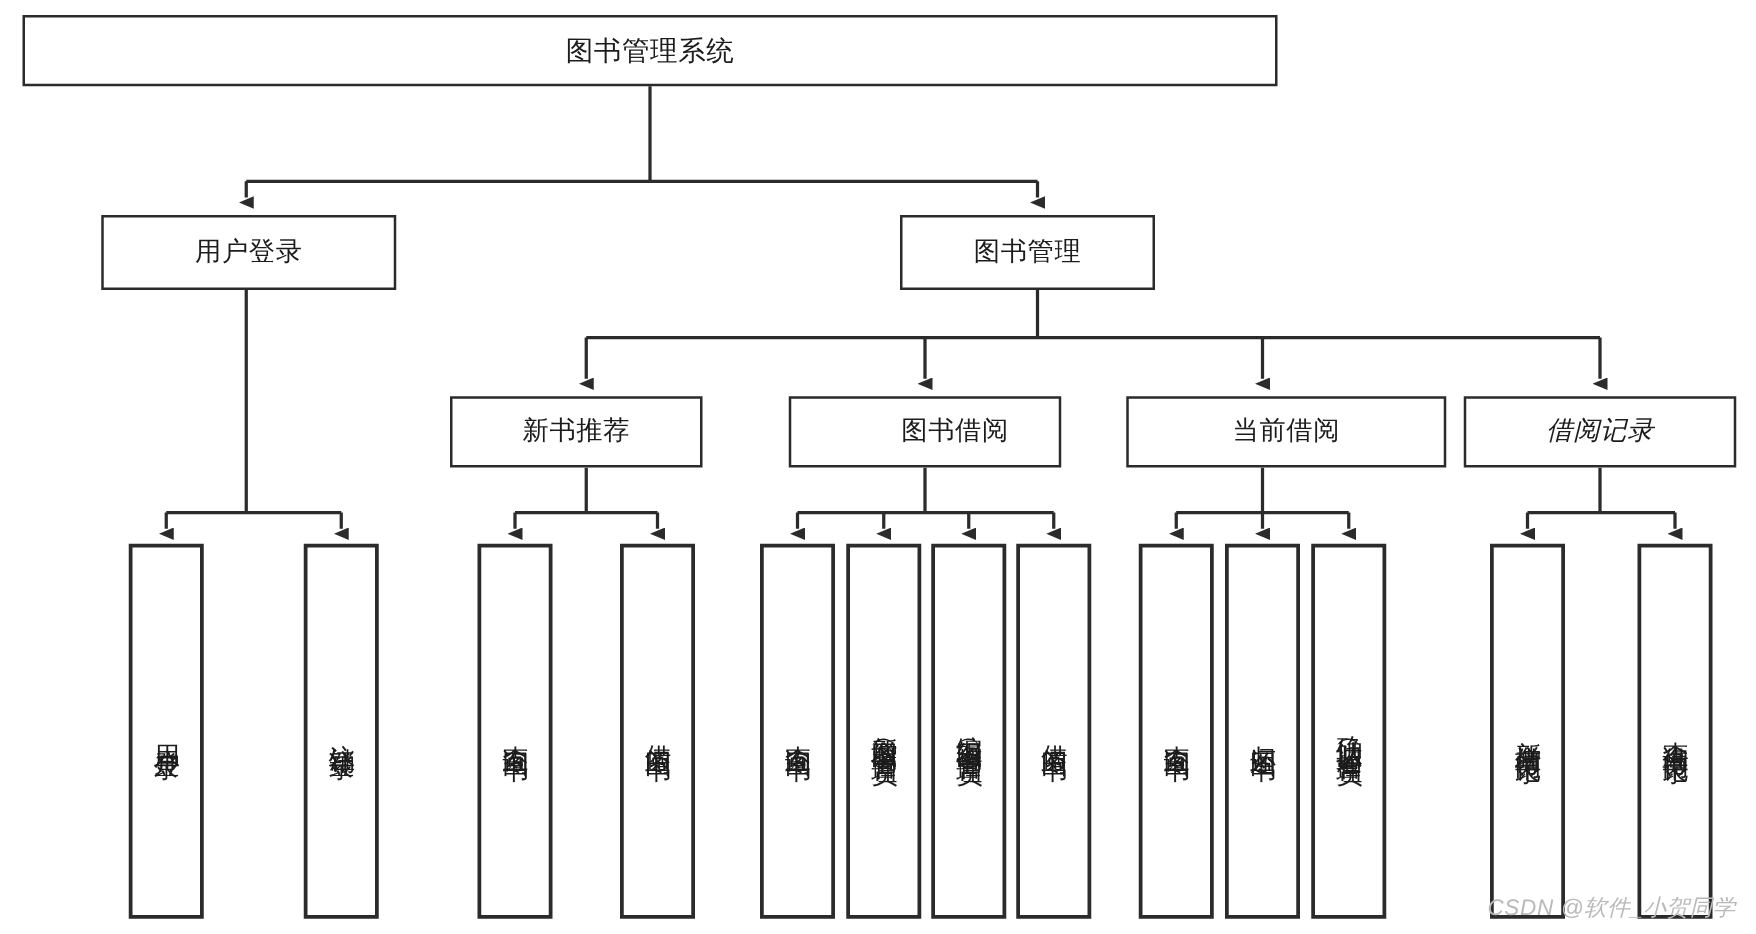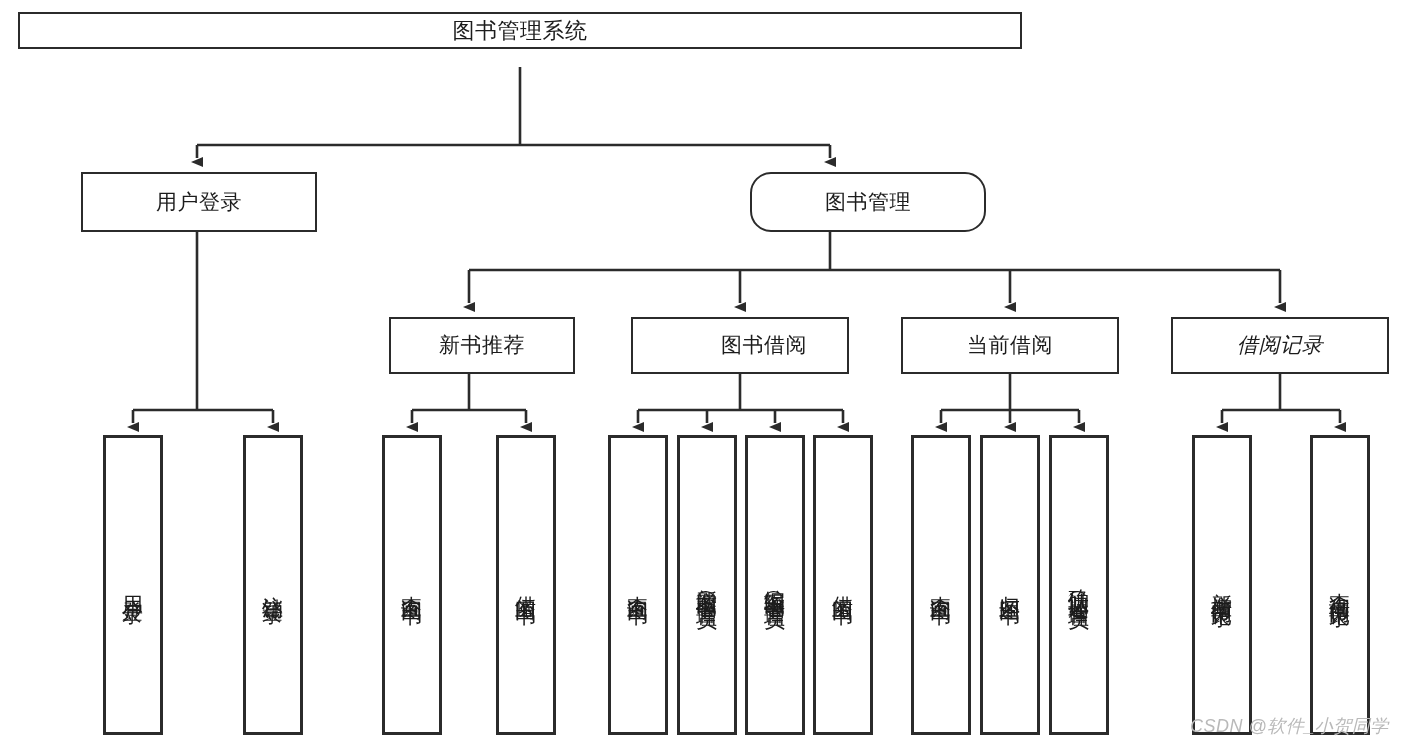--- a/index.html
+++ b/index.html
@@ -120,38 +120,38 @@
       <path d="M1010,410 L1010,423" marker-end="url(#arrow)"></path>
       <path d="M1079,410 L1079,423" marker-end="url(#arrow)"></path>
 
       <path d="M1280,374 L1280,410"></path>
       <path d="M1222,410 L1340,410"></path>
       <path d="M1222,410 L1222,423" marker-end="url(#arrow)"></path>
       <path d="M1340,410 L1340,423" marker-end="url(#arrow)"></path>
     </g>
   </svg>
 
-  <div class="node h root" style="left:18px;top:12px;width:1004px;height:37px;justify-content:center;">
+  <div class="node h root" style="left:18px;top:12px;width:1004px;height:57px;justify-content:center;">
     <span class="label">图书管理系统</span>
   </div>
 
   <div class="node h" style="left:81px;top:172px;width:236px;height:60px;">
     <span class="label">用户登录</span>
   </div>
-  <div class="node h" style="left:750px;top:172px;width:236px;height:60px;border-radius:21px;">
+  <div class="node h" style="left:720px;top:172px;width:204px;height:60px;">
     <span class="label">图书管理</span>
   </div>
 
-  <div class="node h" style="left:360px;top:317px;width:186px;height:57px;margin-left:29px;">
+  <div class="node h" style="left:360px;top:317px;width:202px;height:57px;">
     <span class="label">新书推荐</span>
   </div>
   <div class="node h" style="left:631px;top:317px;width:218px;height:57px;padding-left:48px;">
     <span class="label">图书借阅</span>
   </div>
-  <div class="node h" style="left:901px;top:317px;width:218px;height:57px;">
+  <div class="node h" style="left:901px;top:317px;width:256px;height:57px;">
     <span class="label">当前借阅</span>
   </div>
   <div class="node h" style="left:1171px;top:317px;width:218px;height:57px;font-style:italic;">
     <span class="label">借阅记录</span>
   </div>
 
   <div class="node v" style="left:103px;top:435px;width:60px;height:300px;">
     <span class="label">用户登录</span>
   </div>
   <div class="node v" style="left:243px;top:435px;width:60px;height:300px;">

